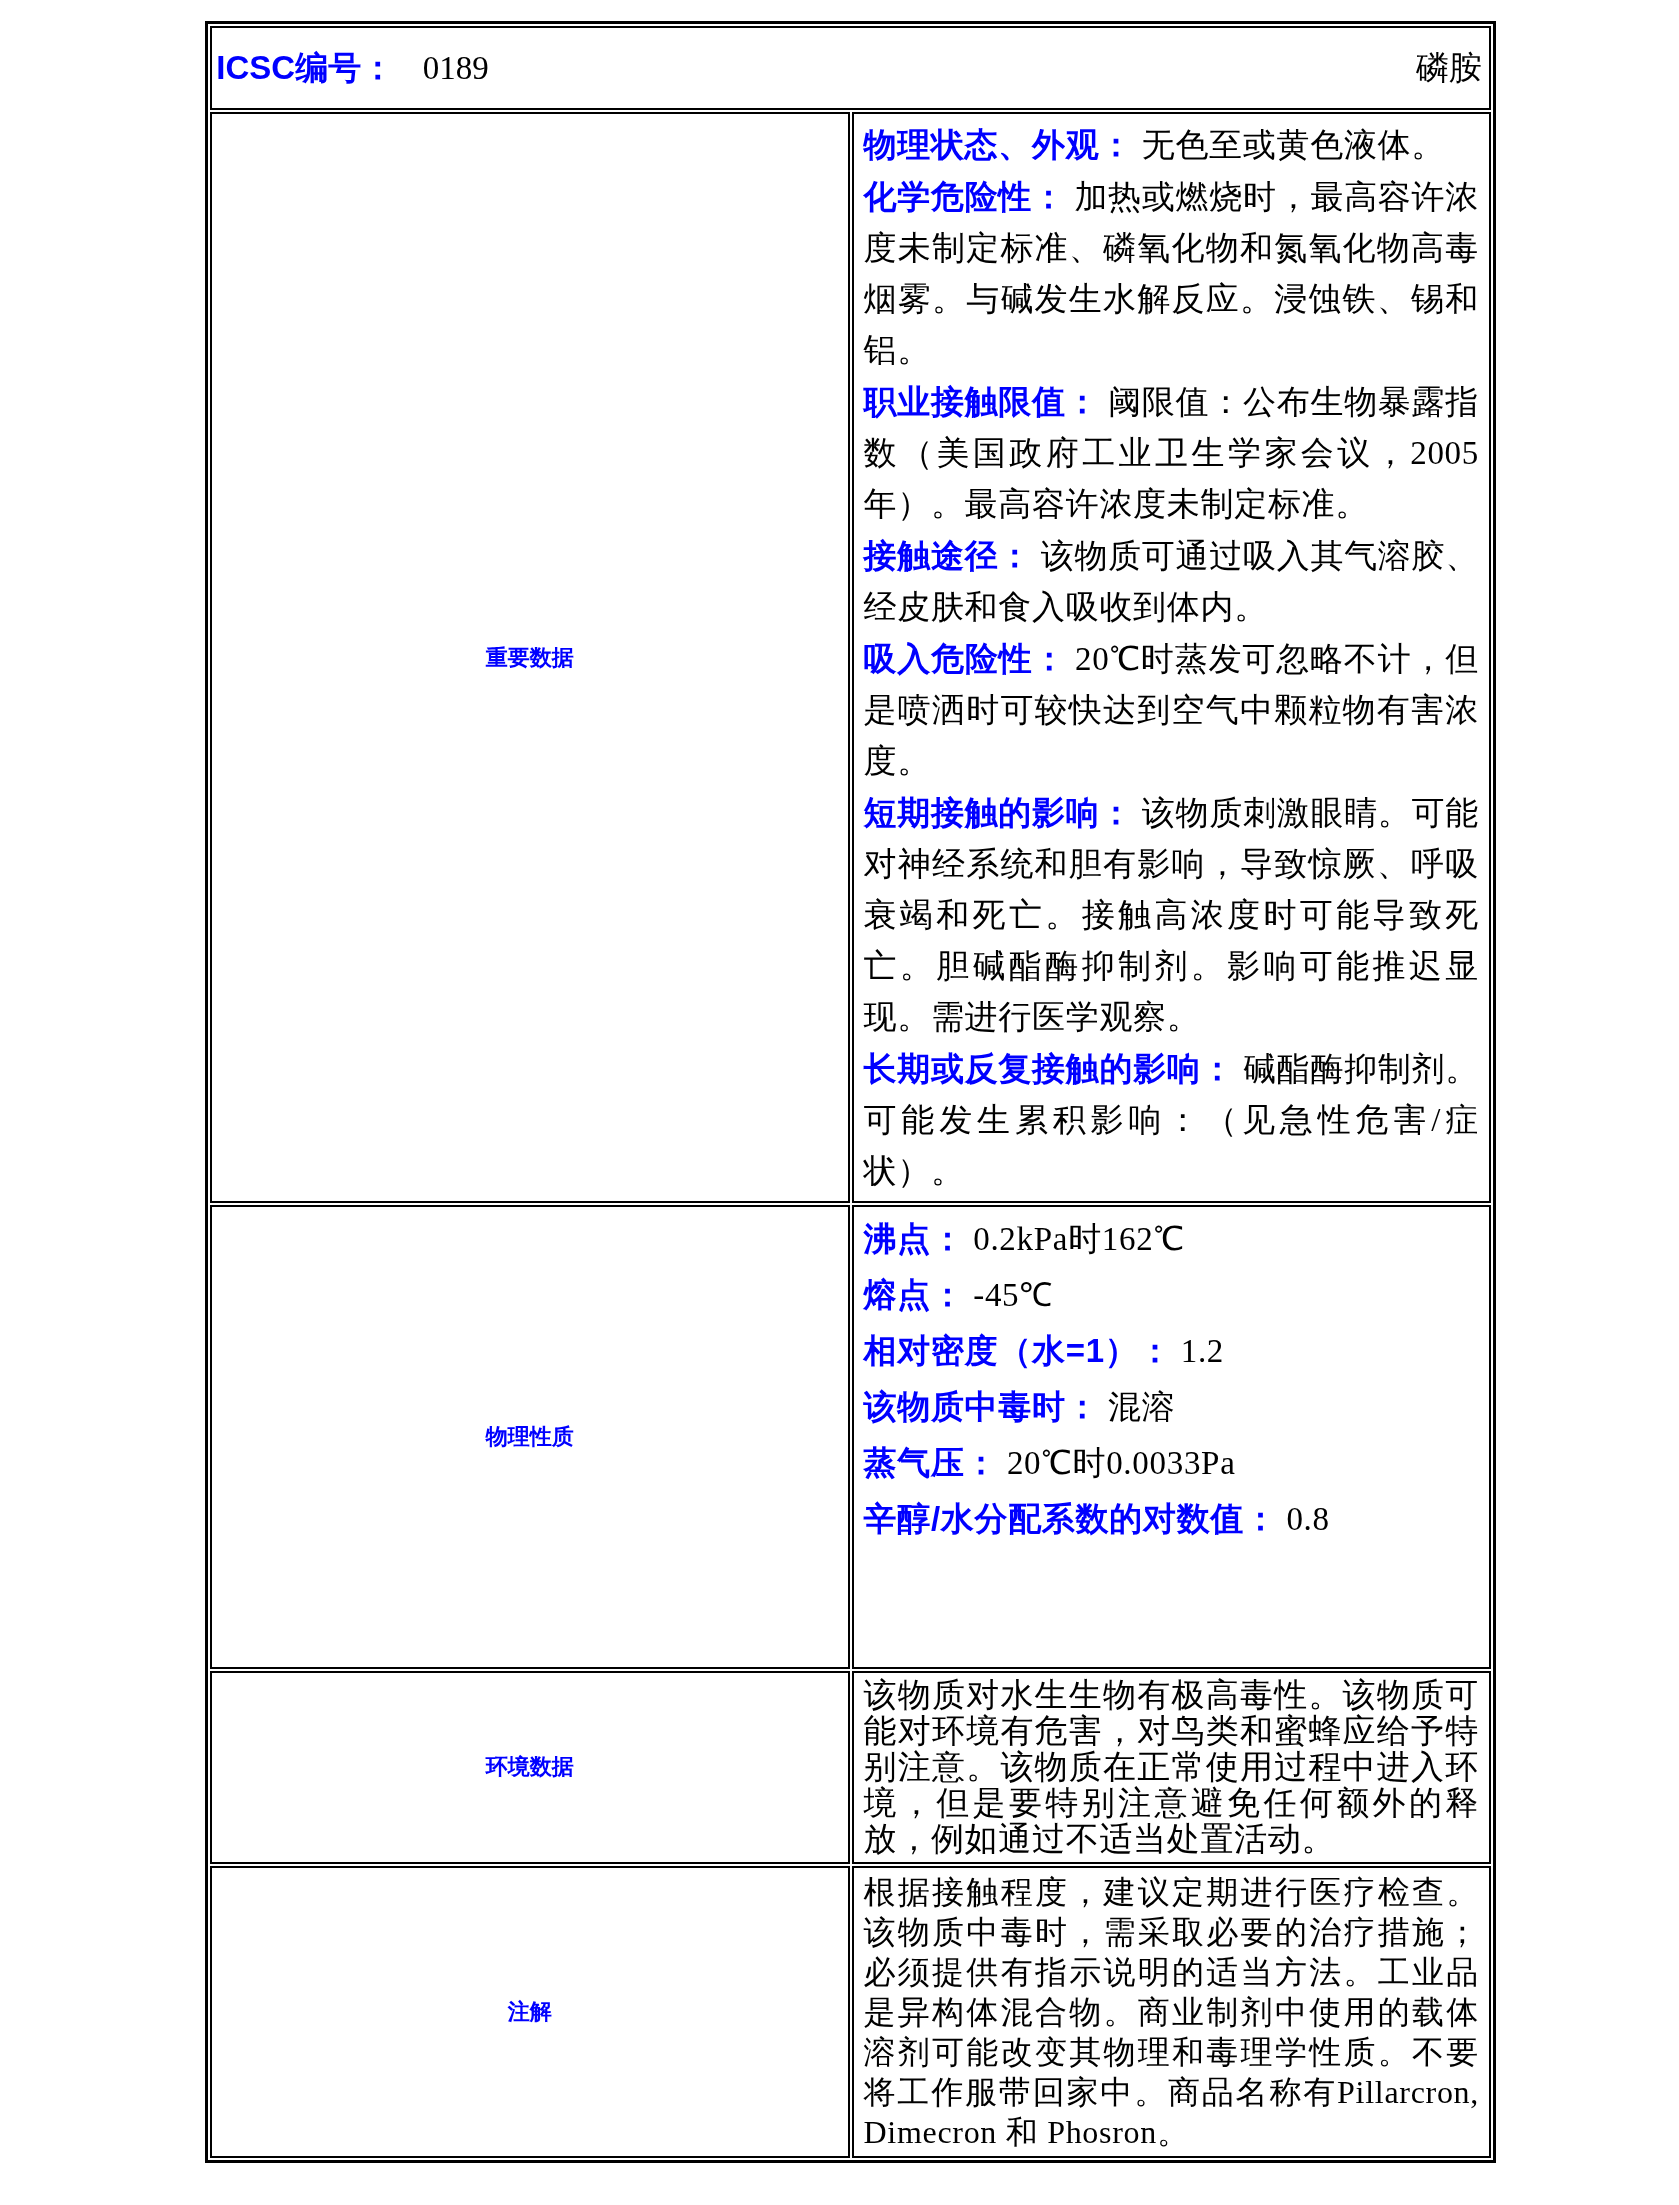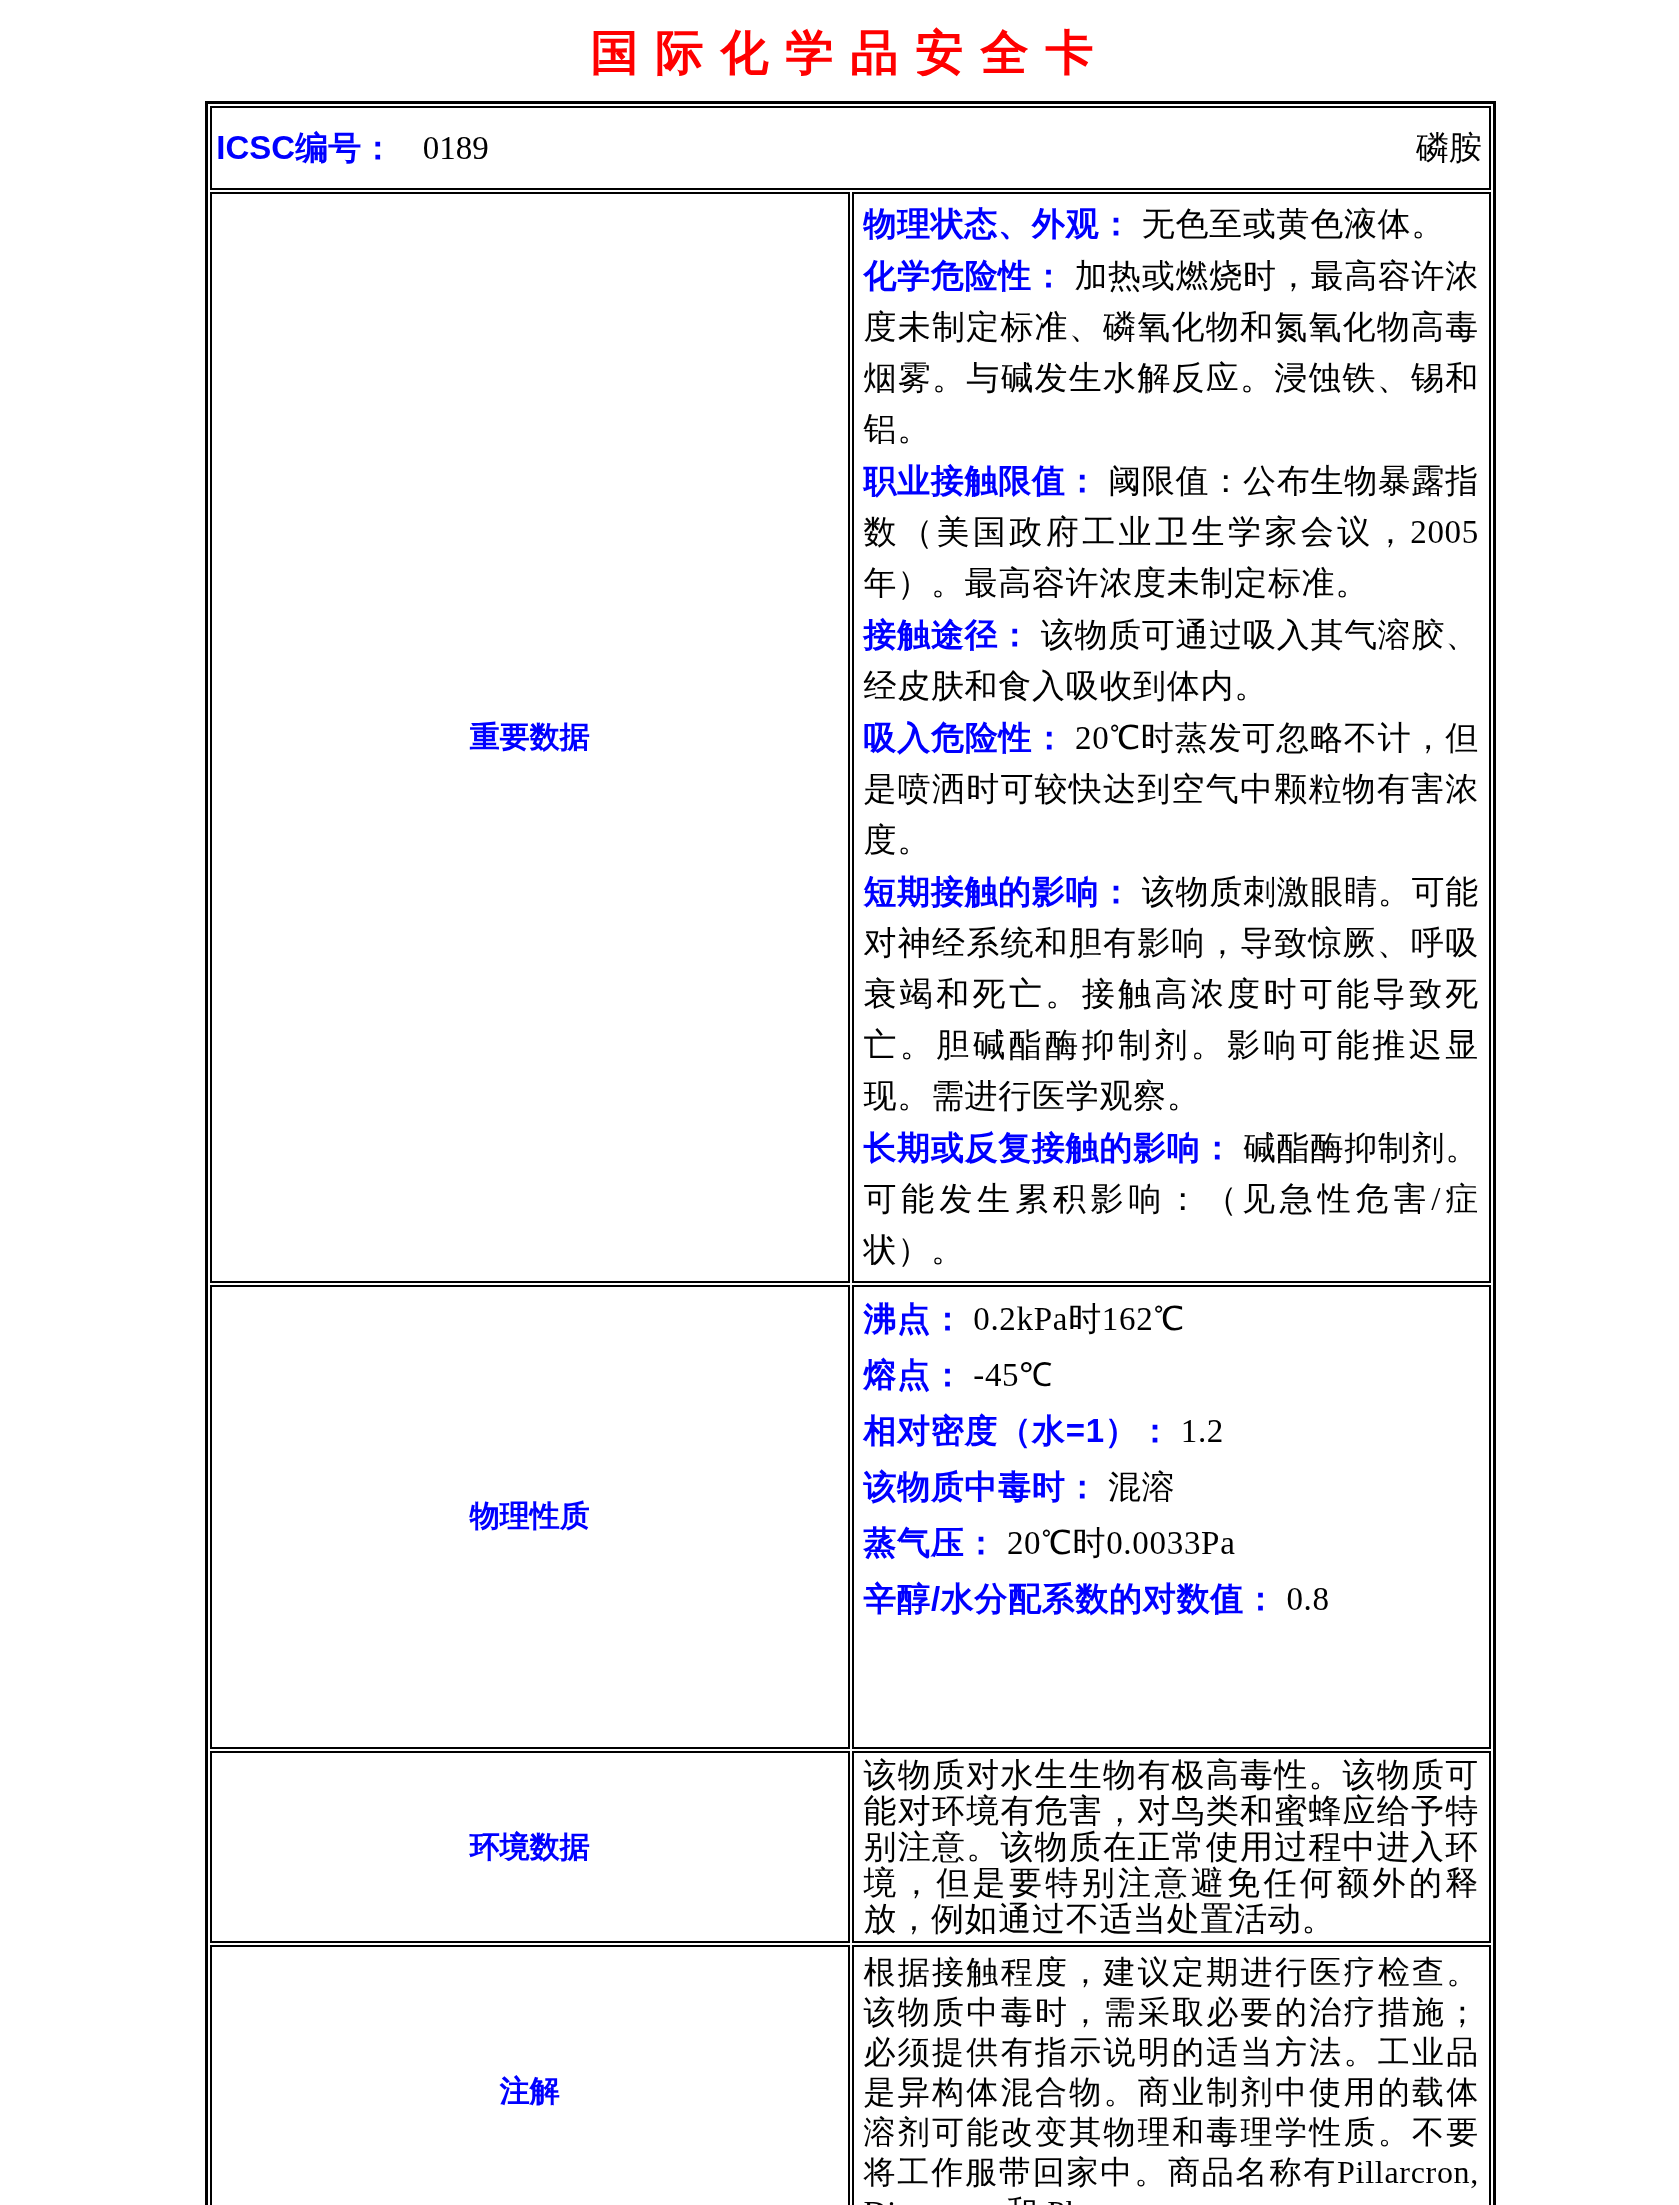--- a/index.html
+++ b/index.html
@@ -33,21 +33,21 @@
     border-collapse: separate;
     border-spacing: 2.9px;
     background: #fff;
   }
   td { border: 2.1px solid #000; vertical-align: middle; background: #fff; }
   td.rowlabel {
     width: 180px;
     text-align: center;
     font-family: "Liberation Sans", sans-serif;
     font-weight: bold;
-    font-size: 30px;
+    font-size: 22px;
     color: #0000ff;
     padding: 2.9px;
   }
   td.content {
     padding: 4.3px 10px 4.3px 10px;
     font-size: 33px;
     letter-spacing: 0.7px;
     text-align: justify;
     vertical-align: top;
   }
@@ -70,21 +70,20 @@
   .phys p { line-height: 55px; }
   td.phys-cell { height: 464px; }
   .env-text   { line-height: 36px; }
   td.notes-cell .notes-text { line-height: 40px; font-size: 32px; }
 </style>
 </head>
 <body>
 
 <div class="page">
 
-  <div class="doc-title">国际化学品安全卡</div>
 
   <table class="card">
 
     <tbody>
         <tr>
       <td colspan="2">
         <div class="hdr-cell">
           <span class="hdr-left">
             <span class="blue-label">ICSC编号：</span>
             <span>0189</span>

